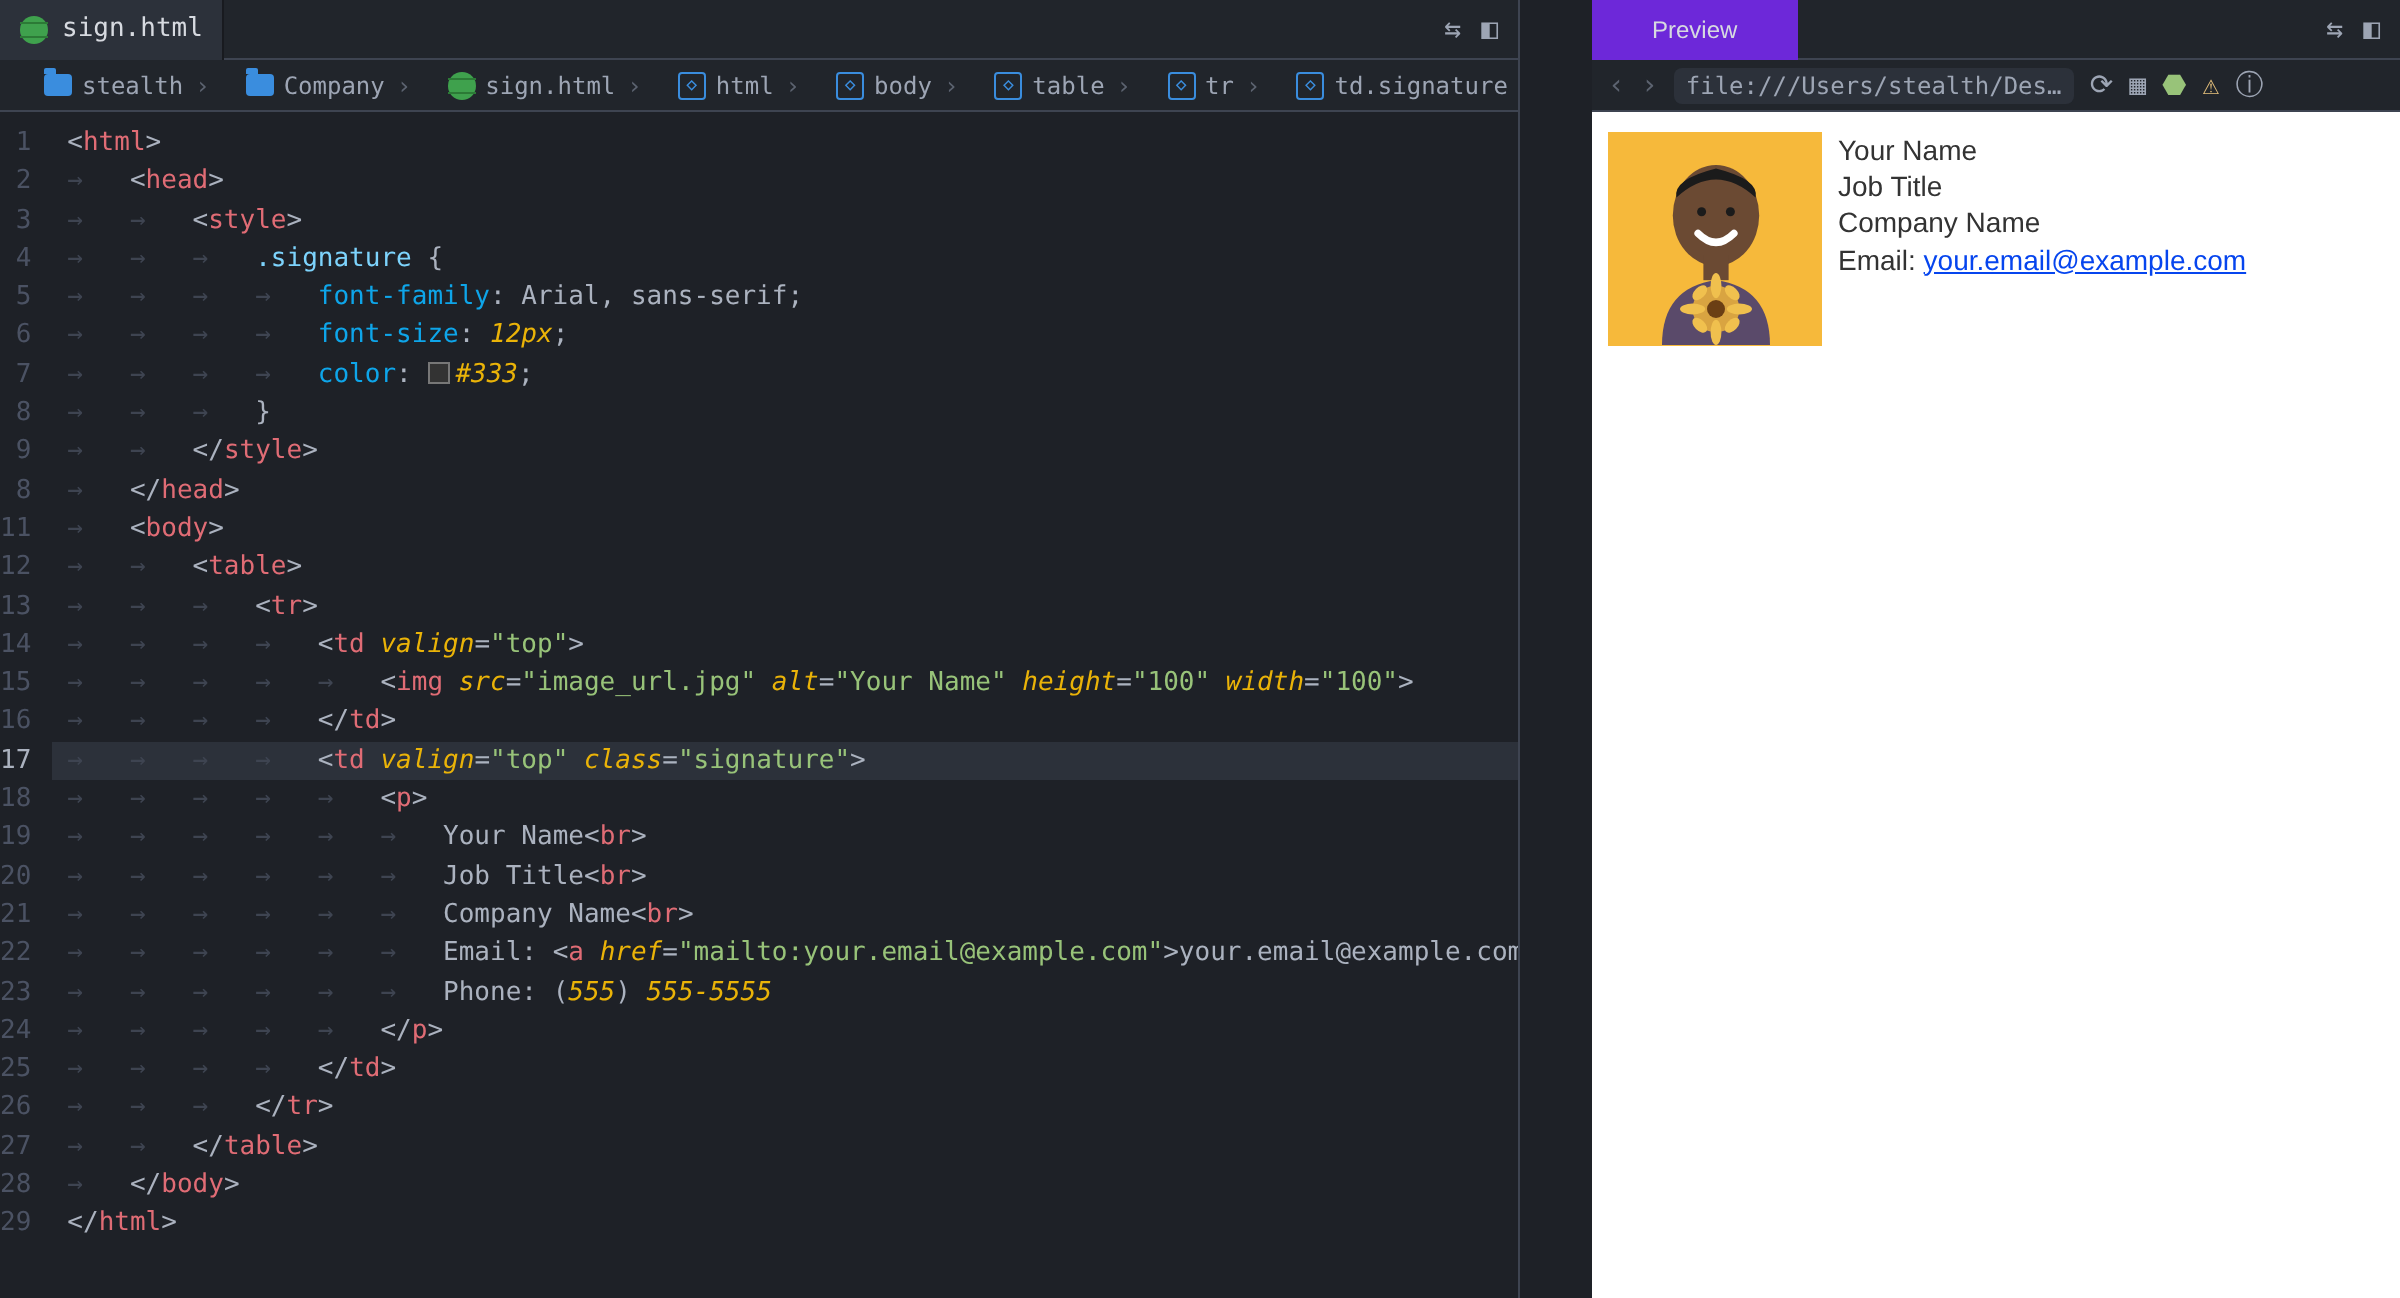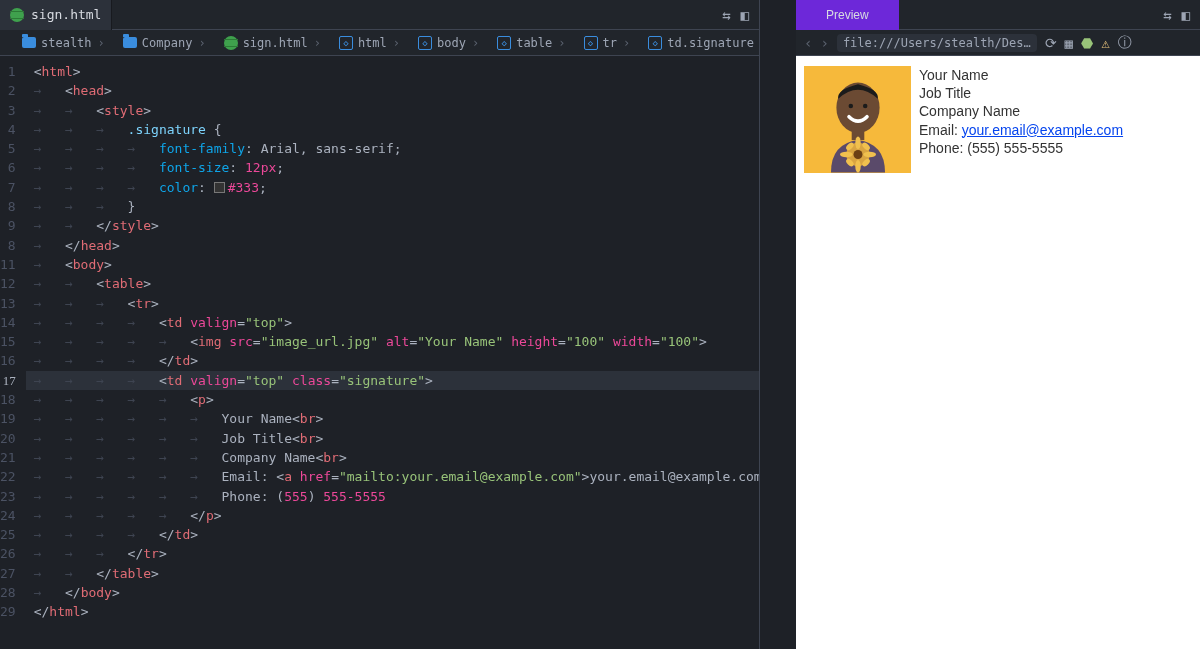--- a/index.html
+++ b/index.html
@@ -91,36 +91,36 @@
   .gutter {
     width: 42px;
     background: #1e2127;
     color: #4b5263;
     text-align: right;
     padding: 6px 10px 6px 0;
     font-size: 13px;
     user-select: none;
   }
   .gutter div { height: 19.3px; line-height:19.3px; }
-  .gutter .cur { color: #abb2bf; font-family: Liberation Serif, serif; }
+  .gutter .cur { color: #abb2bf; }
   .code {
     flex: 1;
     padding: 6px 0;
     font-size: 13px;
     line-height: 19.3px;
     white-space: pre;
     tab-size: 4;
     position: relative;
   }
   .code .line { height: 19.3px; padding-left:8px;}
   .code .line.hl { background: #2c313a; }
   
   .p  { color: #abb2bf; } 
   .tg { color: #e06c75; } 
-  .at { color: #ec4899; } 
+  .at { color: #eab308; font-style: italic; } 
   .st { color: #98c379; } 
   .sl { color: #7dd3fc; } 
   .pr { color: #0ea5e9; }
   .lnk{ color: #abb2bf; }
   .ws { color: #3e4451; }
   .swatch {
     display:inline-block; width:11px; height:11px; background:#333; border:1px solid #777;
     margin-right:3px; vertical-align:-1px;
   }
 
@@ -321,20 +321,17 @@
           <circle cx="50" cy="90" r="5" fill="#6b3f14"></circle>
         </svg>
       </div>
       <div class="sig-text">
         <div class="sig-line">Your Name</div>
         <div class="sig-line">Job Title</div>
         <div class="sig-line">Company Name</div>
         <div class="sig-line">
           <span>Email: </span><a href="#">your.email@example.com</a>
         </div>
-        <div class="sig-line">
-          <span>Phone: </span><span>(555) 555-5555</span>
-        </div>
       </div>
     </div>
   </div>
 
 </div>
 
 </body></html>

